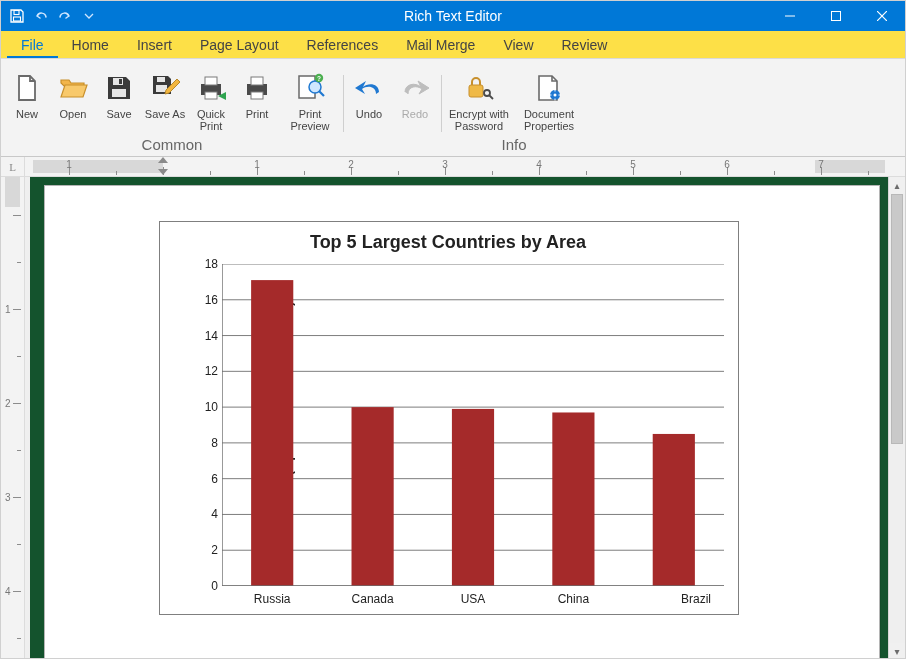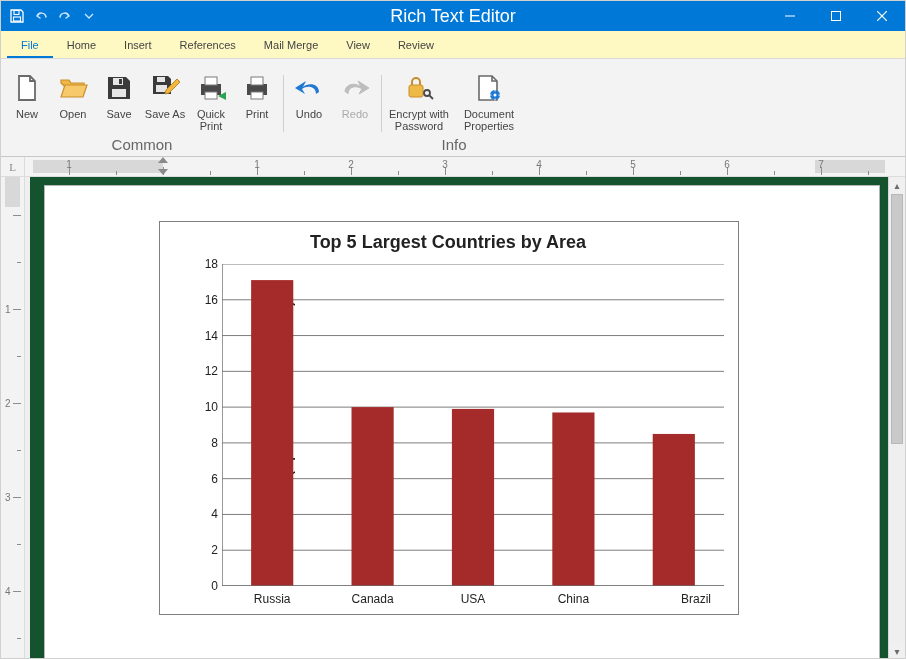--- a/index.html
+++ b/index.html
@@ -34,45 +34,45 @@
   .titlebar .qat .qat-icon {
     width: 16px; height: 16px;
     display: inline-flex; align-items: center; justify-content: center;
     color: #fff;
   }
   .titlebar .title {
     position: absolute;
     left: 0; right: 0;
     text-align: center;
     pointer-events: none;
-    font-size: 18px;
+    font-size: 14px;
   }
   .titlebar .winbtns {
     margin-left: auto;
     display: flex;
   }
   .titlebar .winbtn {
     width: 46px;
     height: 30px;
     display: flex;
     align-items: center;
     justify-content: center;
     color: #fff;
   }
 
   
   .menutabs {
     height: 28px;
-    background: #fef9c3;
+    background: #fde047;
     display: flex;
     align-items: center;
     padding: 0 6px;
     gap: 0;
     border-bottom: 1px solid #d9d9d9;
-    font-size: 11px;
+    font-size: 14px;
     color: #444;
   }
   .menutabs .tab {
     padding: 0 14px;
     height: 26px;
     line-height: 26px;
     cursor: pointer;
   }
   .menutabs .tab.active {
     color: #0078d7;
@@ -347,20 +347,21 @@
           <line x1="10" y1="0" x2="0" y2="10" stroke="#fff" stroke-width="1.2"></line>
         </svg>
     </div>
   </div>
 </div>
 
 <div class="menutabs">
   <div class="tab active">File</div>
   <div class="tab">Home</div>
   <div class="tab">Insert</div>
+  <div class="tab">Page Layout</div>
   <div class="tab">References</div>
   <div class="tab">Mail Merge</div>
   <div class="tab">View</div>
   <div class="tab">Review</div>
 </div>
 
 <div class="ribbon">
 
   <div class="group">
     <div class="group-items">
@@ -417,20 +418,32 @@
       </div>
       <div class="rbtn">
         <span class="ricon">
           <svg width="30" height="30" viewBox="0 0 30 30">
               <rect x="5" y="11" width="20" height="11" fill="#4a4a4a"></rect>
               <rect x="9" y="4" width="12" height="8" fill="#fff" stroke="#7a7a7a"></rect>
               <rect x="9" y="19" width="12" height="7" fill="#fff" stroke="#7a7a7a"></rect>
             </svg>
         </span>
         <span class="rlabel">Print</span>
+      </div>
+      <div class="rbtn wide">
+        <span class="ricon">
+          <svg width="32" height="30" viewBox="0 0 32 30">
+              <rect x="5" y="3" width="16" height="22" fill="#fff" stroke="#6a6a6a" stroke-width="1.5"></rect>
+              <circle cx="21" cy="14" r="6" fill="#cfe7ff" stroke="#1f78d1" stroke-width="1.5"></circle>
+              <line x1="25" y1="18" x2="30" y2="23" stroke="#1f78d1" stroke-width="2.2"></line>
+              <circle cx="25" cy="5" r="4.2" fill="#4caf50"></circle>
+              <text x="25" y="8" text-anchor="middle" font-size="6.5" fill="#fff" font-weight="bold">?</text>
+            </svg>
+        </span>
+        <span class="rlabel">Print Preview</span>
       </div>
     </div>
     <div class="group-label">Common</div>
   </div>
 
   <div class="group">
     <div class="group-items">
       <div class="rbtn">
         <span class="ricon">
           <svg width="30" height="24" viewBox="0 0 30 24">

